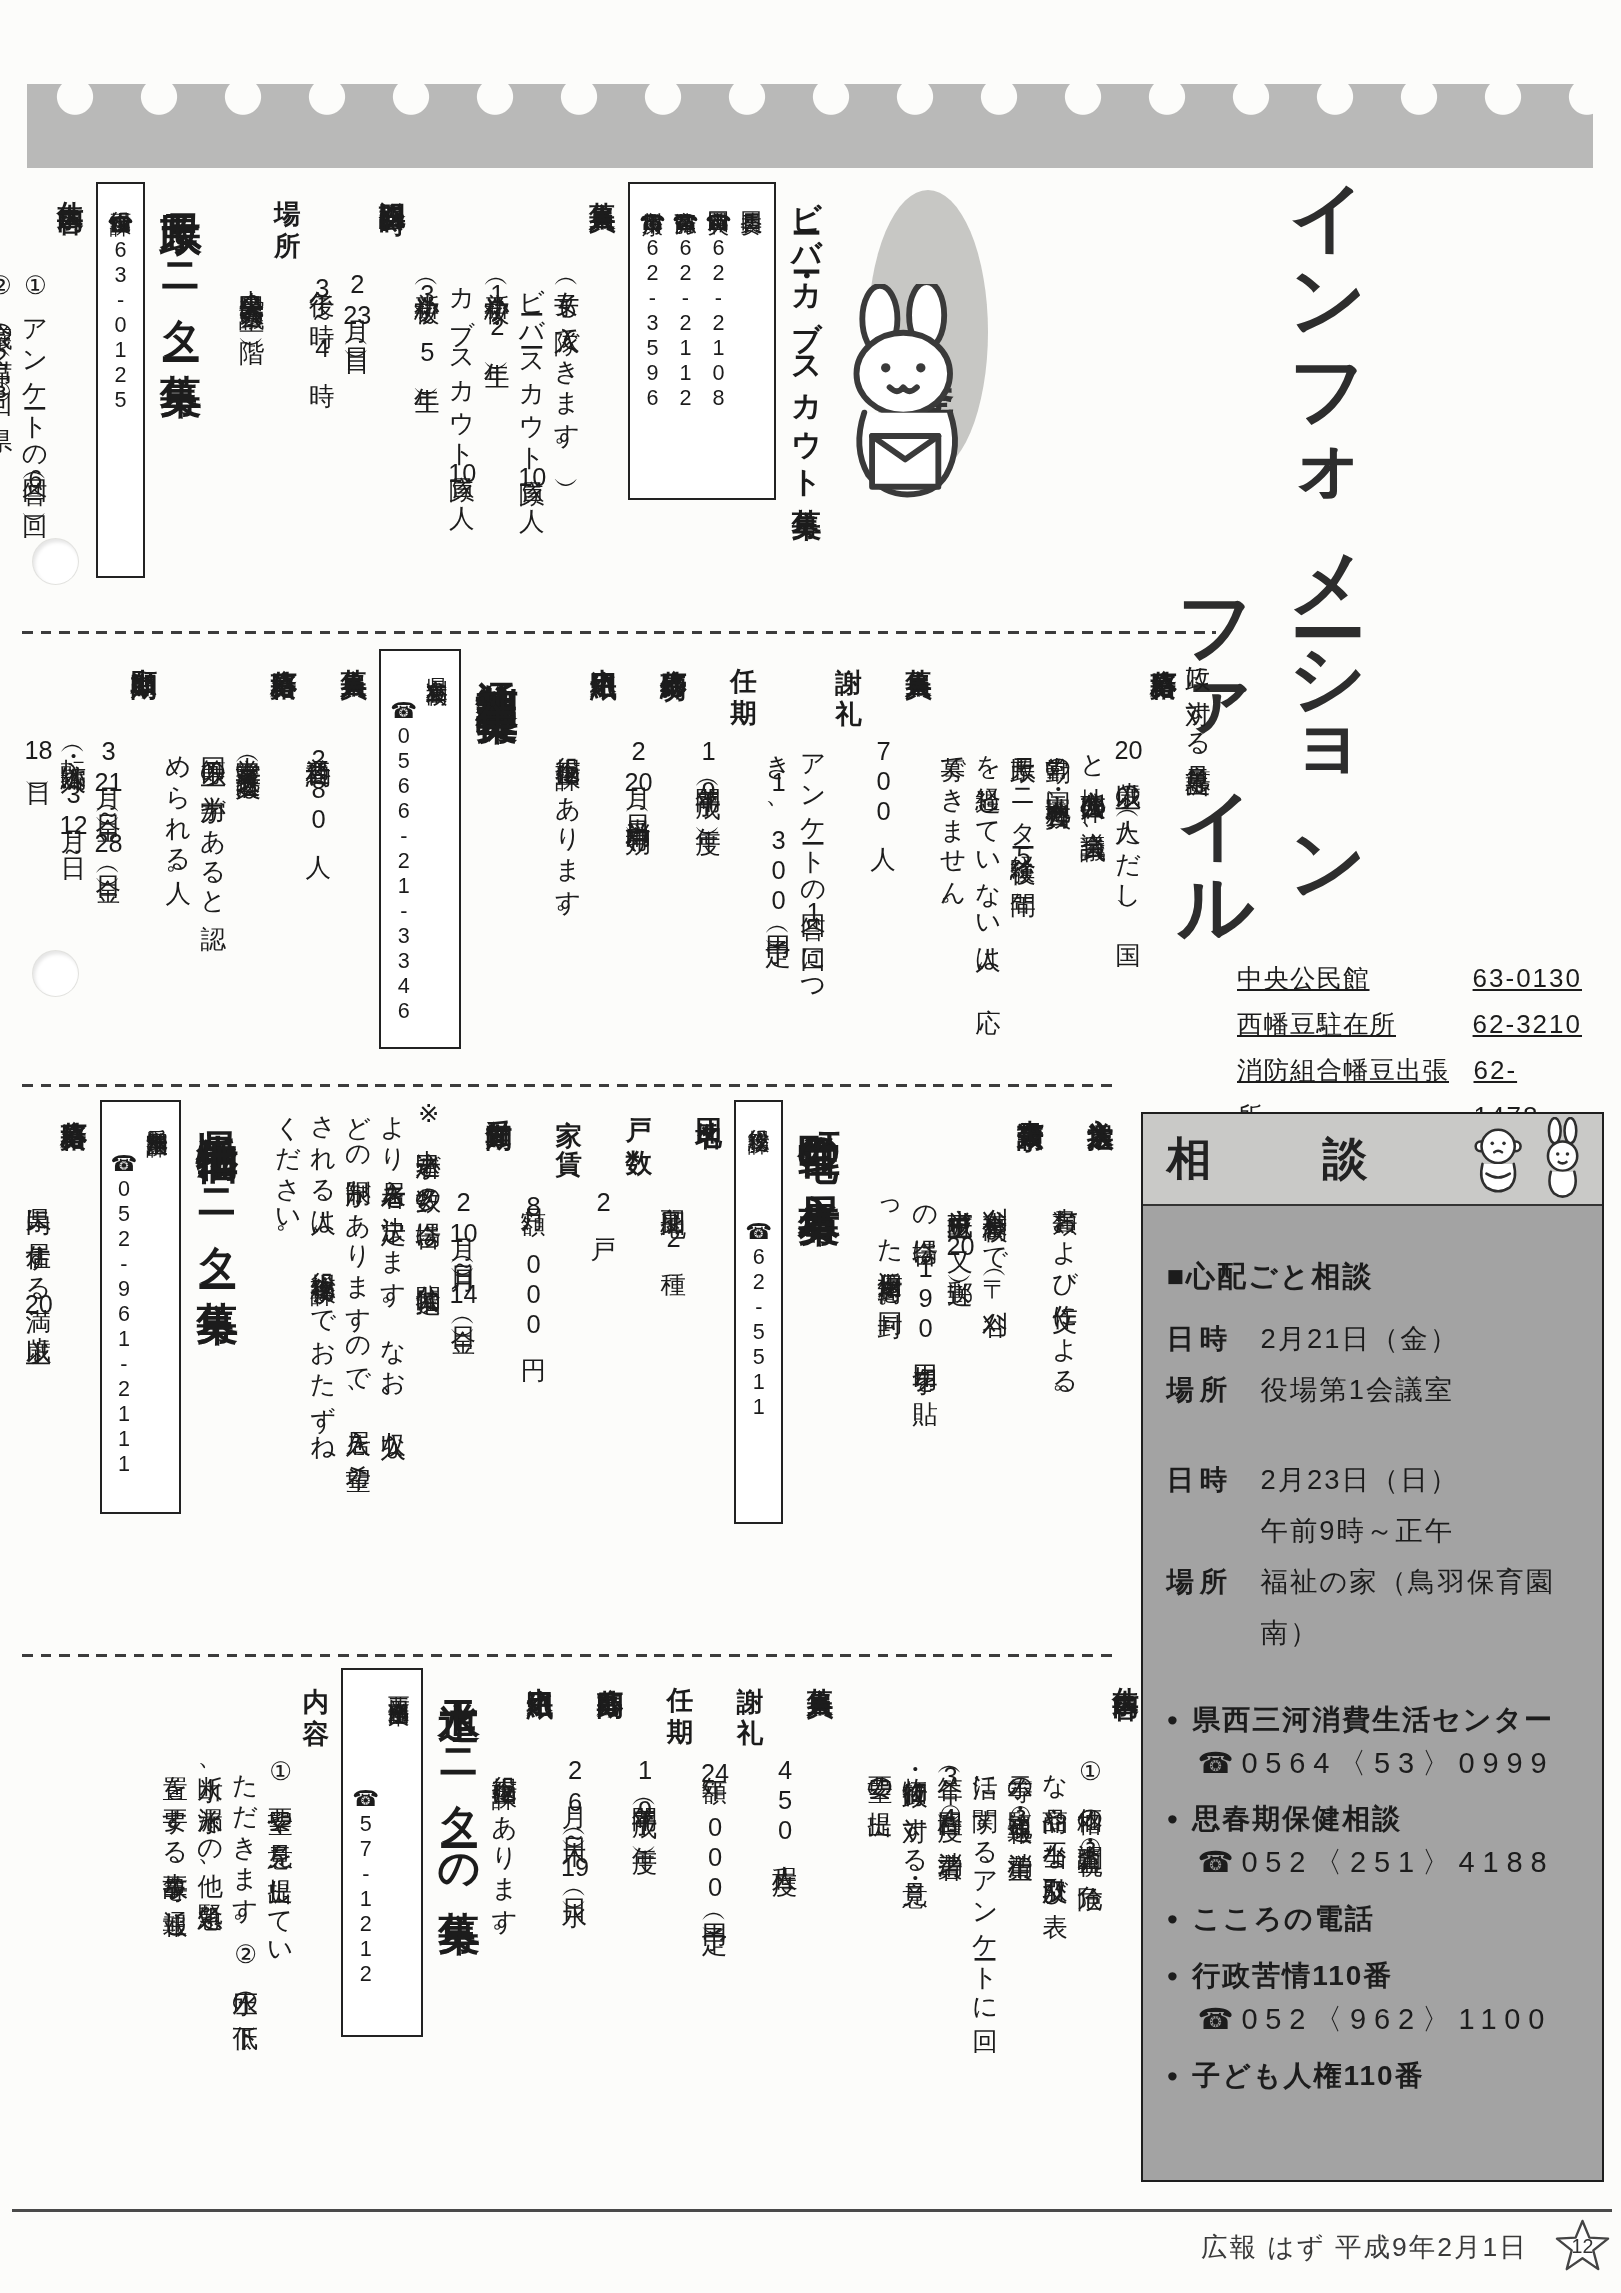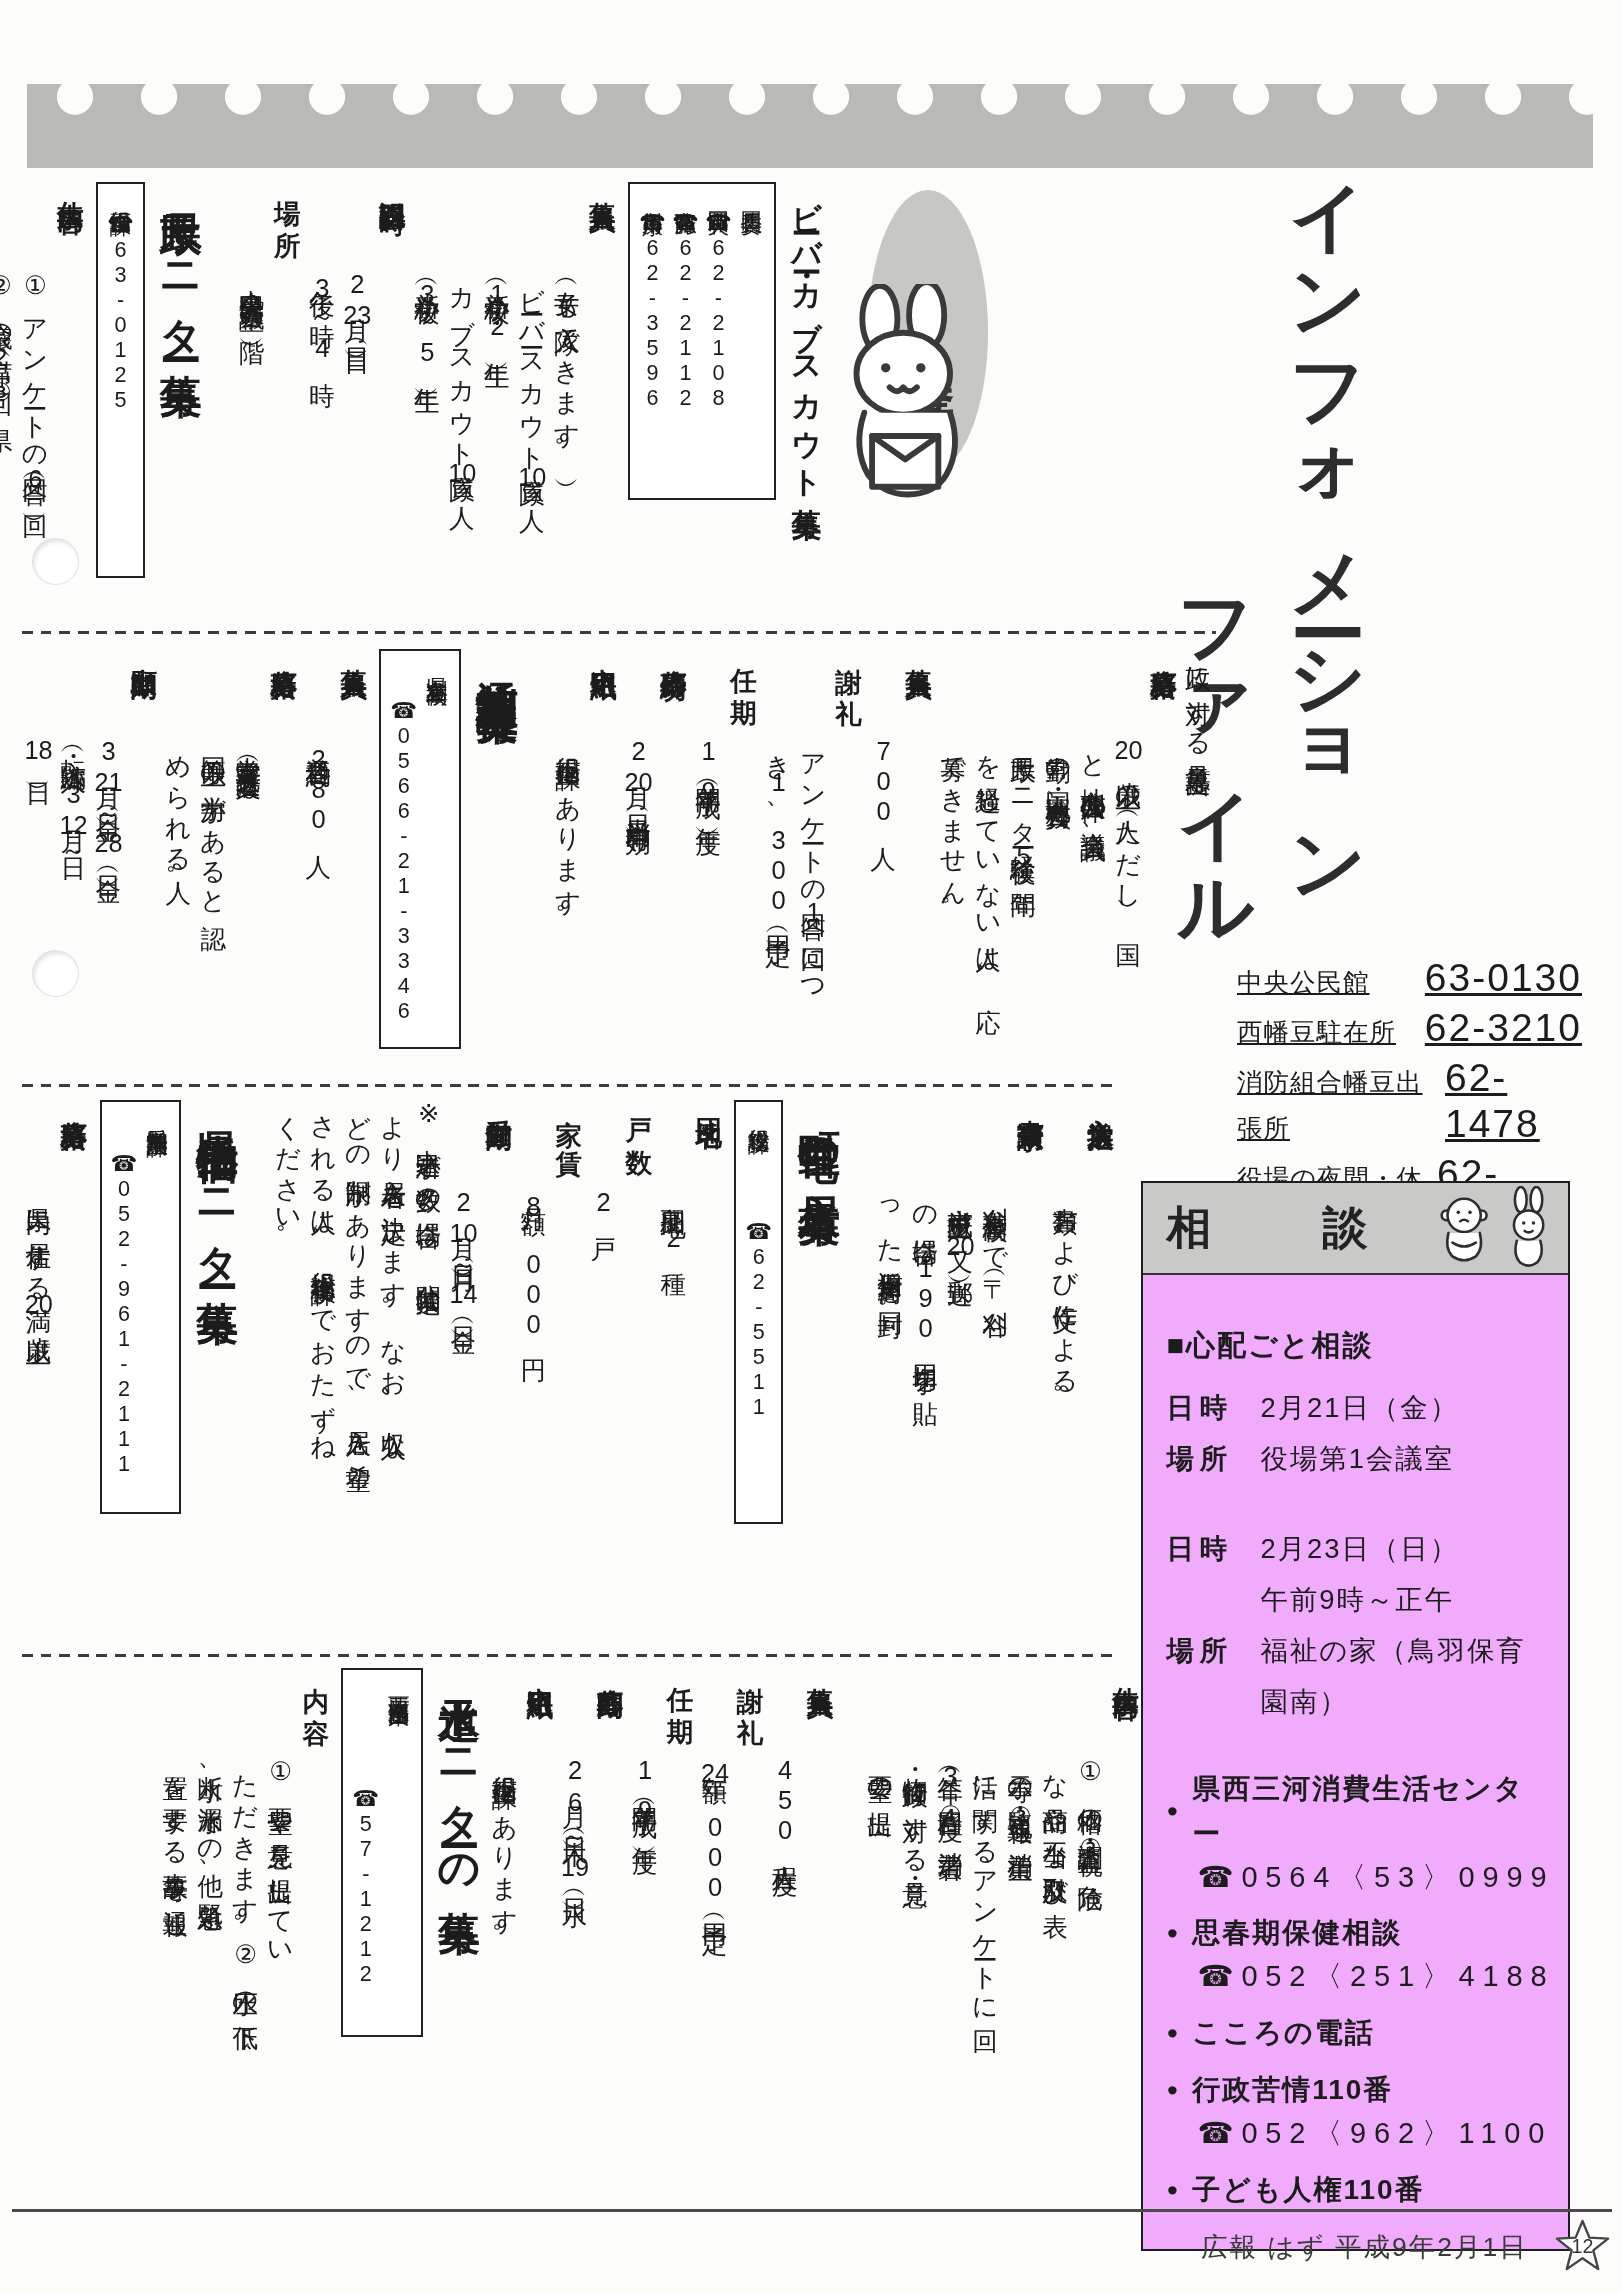--- a/index.html
+++ b/index.html
@@ -22,21 +22,21 @@
   #punch1{top:539px;} #punch2{top:951px;}
   
   .main-title{position:absolute;top:129px;left:1161px;height:980px;writing-mode:vertical-rl;
     font-weight:bold;color:#2d2d2d;}
   .main-title .tl{width:112px;line-height:112px;font-size:76px;letter-spacing:5.9px;}
   .main-title .tl2{padding-top:421px;}
   
   .directory{position:absolute;top:955px;left:1237px;width:345px;text-decoration:underline;}
   .dir-row{display:flex;justify-content:space-between;align-items:baseline;line-height:46px;}
   .dir-name{font-size:25.5px;letter-spacing:1px;}
-  .dir-tel{font-size:39px;letter-spacing:2px;}
+  .dir-tel{font-size:26px;letter-spacing:2px;}
   
   .badge{position:absolute;left:868px;top:190px;width:120px;height:284px;background:#c7c7c4;
     border-radius:50%;display:flex;align-items:center;justify-content:center;
     writing-mode:vertical-rl;font-size:54px;font-weight:bold;letter-spacing:15.7px;color:#333;}
   .rabbit{position:absolute;left:825px;top:284px;}
   
   .band{position:absolute;writing-mode:vertical-rl;}
   #band1{top:180px;left:19.6px;width:810px;height:449px;}
   #band2{top:647px;left:24.5px;width:1191px;height:437px;}
   #band3{top:1098px;left:24.5px;width:1093px;height:555px;}
@@ -60,22 +60,22 @@
   .bx-a4{height:400px;} .bx-a4 .tel{padding-top:102px;}
   .bx-a5{height:390px;} .bx-a5 .tel{padding-top:39px;}
   .bx-a6{height:345px;} .bx-a6 .tel{padding-top:106px;}
   
   .dash{position:absolute;height:2.9px;
     background:repeating-linear-gradient(90deg,#3c3c3c 0 10.8px,rgba(0,0,0,0) 10.8px 18.6px);}
   #dash1{top:631px;left:21.6px;width:1194px;}
   #dash2{top:1084px;left:21.6px;width:1093px;}
   #dash3{top:1654px;left:21.6px;width:1093px;}
   
-  #consult{position:absolute;top:1181px;left:1141px;width:429px;height:1070px;
-    border:2.9px solid #1e1e1e;background:#f0abfc;box-sizing:border-box;}
+  #consult{position:absolute;top:1112px;left:1141px;width:463px;height:1070px;
+    border:2.9px solid #1e1e1e;background:#a3a3a3;box-sizing:border-box;}
   .c-head{height:90px;background:#c9c9c7;border-bottom:2.5px solid #333;
     display:flex;align-items:center;justify-content:space-between;padding:0 13.7px 0 23.5px;}
   .c-title{font-size:45px;font-weight:bold;letter-spacing:33px;color:#222;white-space:nowrap;}
   .c-body{padding:33px 23.5px 0 23.5px;}
   .c-topic{margin-bottom:39px;margin-top:18px;}
   .c-topic-title{font-weight:bold;font-size:29px;letter-spacing:2px;margin-bottom:15.7px;}
   .c-row{display:flex;line-height:51px;}
   .c-row .cl{width:94px;flex:none;font-weight:600;letter-spacing:5.9px;font-size:27.4px;}
   .c-row .cv{letter-spacing:2px;font-size:27.4px;}
   .c-hot-item{margin-bottom:11.8px;}

